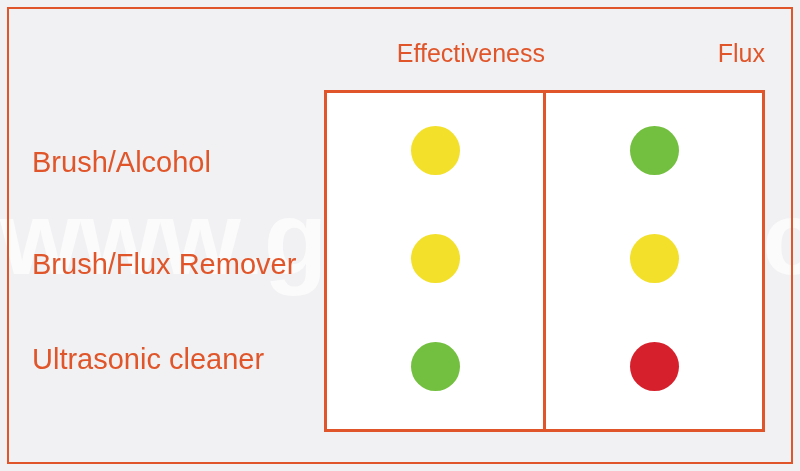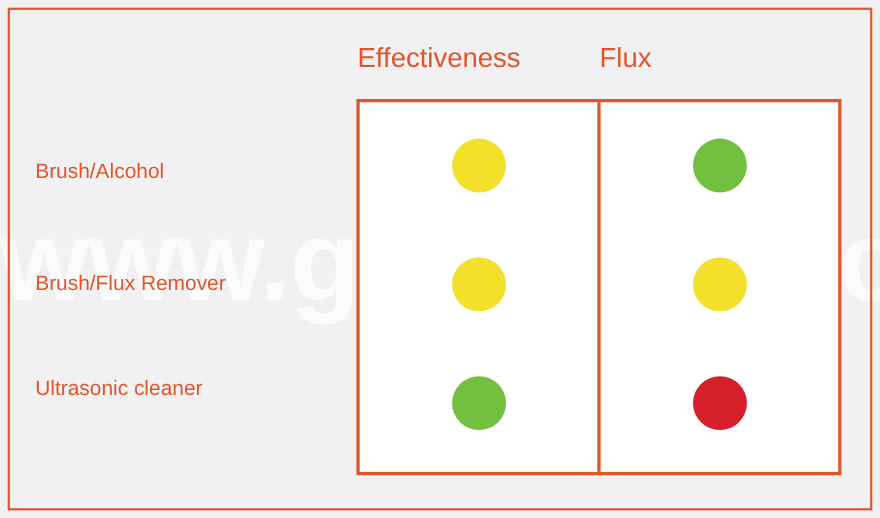--- a/index.html
+++ b/index.html
@@ -52,33 +52,33 @@
     z-index: 2;
     pointer-events: none;
   }
 
   
   .col-header {
     position: absolute;
     top: 40px;
     font-size: 25px;
     color: #e0562a;
-    text-align: left;
+    text-align: right;
     z-index: 4;
     line-height: 1.1;
   }
   #header-effectiveness { left: 325px; width: 220px; }
   #header-cost          { left: 545px; width: 220px; }
 
   
   .row-label {
     position: absolute;
     left: 32px;
     width: 285px;
-    font-size: 19px;
+    font-size: 29px;
     color: #e0562a;
     z-index: 4;
     line-height: 1.1;
     white-space: nowrap;
   }
   #row-label-0 { top: 147px; }
   #row-label-1 { top: 249px; }
   #row-label-2 { top: 344px; }
 
   

